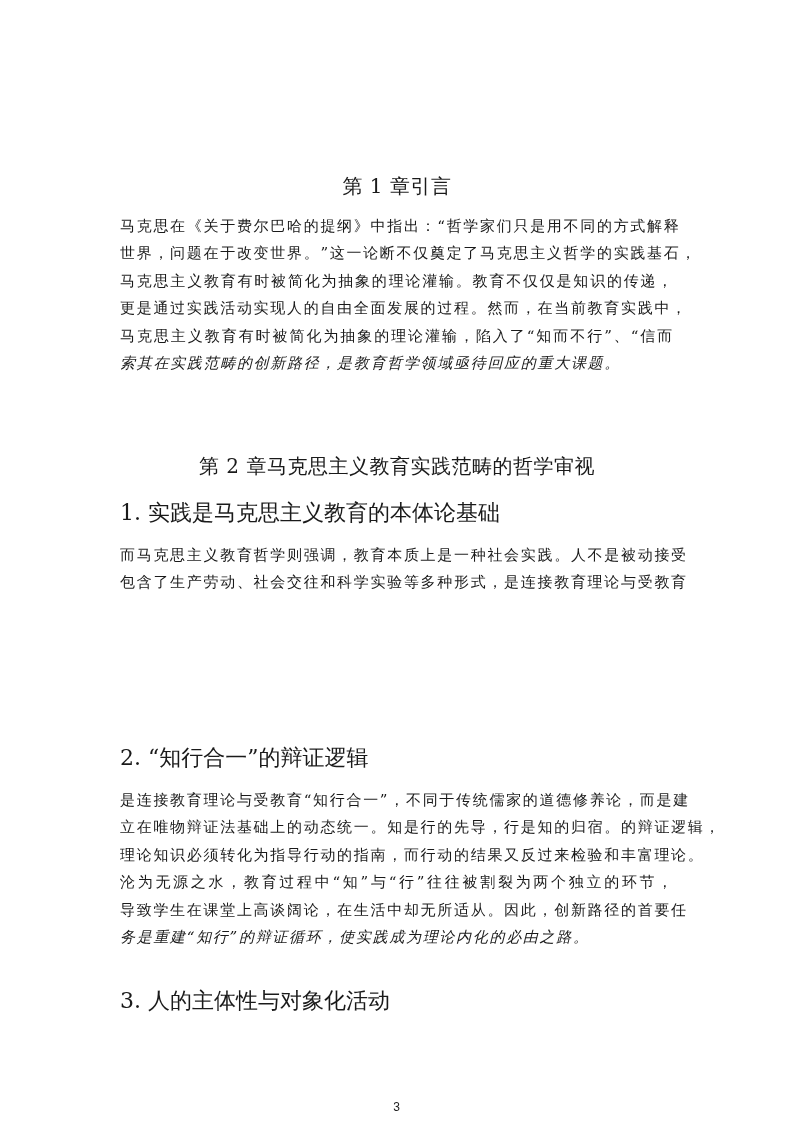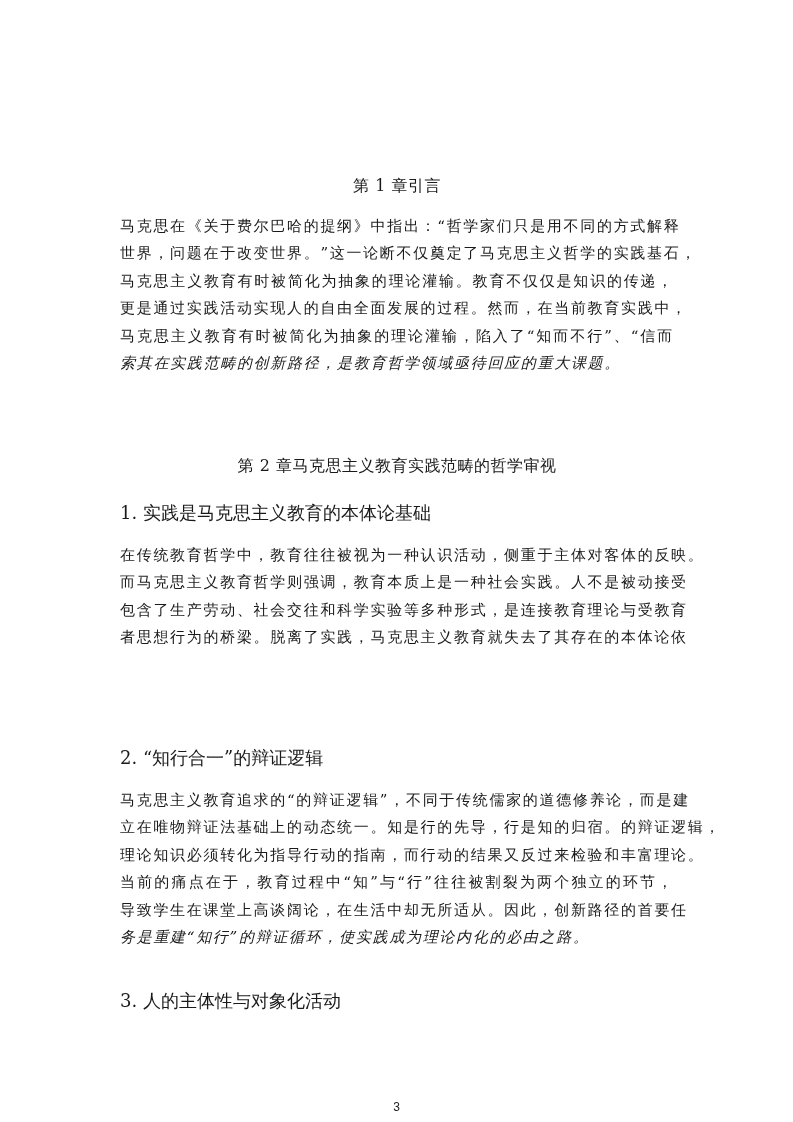--- a/index.html
+++ b/index.html
@@ -1,21 +1,21 @@
 <!DOCTYPE html>
 <html><head>
 <meta charset="utf-8">
 <style>
   html, body { margin: 0; padding: 0; background: #ffffff; }
   body { width: 793px; height: 1122px; position: relative; overflow: hidden;
          font-family: "DejaVu Serif", "Liberation Serif", serif; color: #1a1a1a; }
   .page { position: absolute; left: 120px; top: 0; width: 554px; }
   .chapter { position: absolute; left: 0; width: 554px; text-align: center;
-             font-size: 16px; line-height: 28px; letter-spacing: 0.5px; }
-  .section { position: absolute; left: 0; font-size: 18px; line-height: 26px; }
+             font-size: 20px; line-height: 28px; letter-spacing: 0.5px; }
+  .section { position: absolute; left: 0; font-size: 22px; line-height: 26px; }
   .para { position: absolute; left: 0; width: 554px; font-size: 15px; line-height: 27.4px;
           text-align: justify; letter-spacing: 1.7px; }
   .line { display: block; white-space: nowrap; text-align-last: justify; text-align: justify; }
   .line.last { text-align-last: left; font-style: italic; }
   .page-num { position: absolute; left: 0; width: 793px; top: 1100px; text-align: center;
               font-family: "Liberation Sans", sans-serif; font-size: 12px; color: #222; }
 </style>
 </head>
 <body>
 
@@ -30,33 +30,31 @@
     <span class="line">更是通过实践活动实现人的自由全面发展的过程。然而，在当前教育实践中，</span>
     <span class="line">马克思主义教育有时被简化为抽象的理论灌输，陷入了“知而不行”、“信而</span>
     <span class="line last">索其在实践范畴的创新路径，是教育哲学领域亟待回应的重大课题。</span>
   </div>
 
   <div class="chapter" style="top:452px;">第 2 章马克思主义教育实践范畴的哲学审视</div>
 
   <div class="section" style="top:500px;">1. 实践是马克思主义教育的本体论基础</div>
 
   <div class="para" style="top:542px;">
-    <span class="line">在传统教育哲学中，教育往往被视为一种认识活动，侧重于主体对客体的反映。</span>
     <span class="line">而马克思主义教育哲学则强调，教育本质上是一种社会实践。人不是被动接受</span>
     <span class="line">包含了生产劳动、社会交往和科学实验等多种形式，是连接教育理论与受教育</span>
-    <span class="line">者思想行为的桥梁。脱离了实践，马克思主义教育就失去了其存在的本体论依</span>
   </div>
 
   <div class="section" style="top:745px;">2. “知行合一”的辩证逻辑</div>
 
   <div class="para" style="top:787px;">
-    <span class="line">马克思主义教育追求的“的辩证逻辑”，不同于传统儒家的道德修养论，而是建</span>
+    <span class="line">是连接教育理论与受教育“知行合一”，不同于传统儒家的道德修养论，而是建</span>
     <span class="line">立在唯物辩证法基础上的动态统一。知是行的先导，行是知的归宿。的辩证逻辑，</span>
     <span class="line">理论知识必须转化为指导行动的指南，而行动的结果又反过来检验和丰富理论。</span>
-    <span class="line">当前的痛点在于，教育过程中“知”与“行”往往被割裂为两个独立的环节，</span>
+    <span class="line">沦为无源之水，教育过程中“知”与“行”往往被割裂为两个独立的环节，</span>
     <span class="line">导致学生在课堂上高谈阔论，在生活中却无所适从。因此，创新路径的首要任</span>
     <span class="line last">务是重建“知行”的辩证循环，使实践成为理论内化的必由之路。</span>
   </div>
 
   <div class="section" style="top:988px;">3. 人的主体性与对象化活动</div>
 
 </div>
 
 <div class="page-num">3</div>
 

